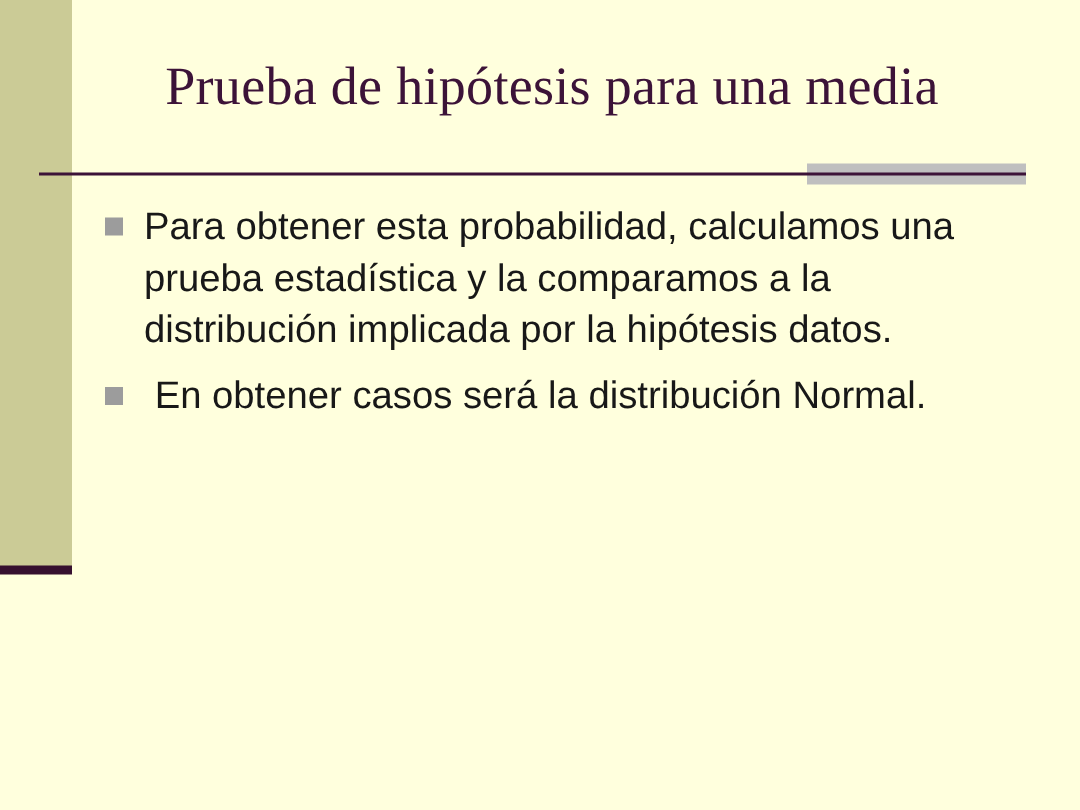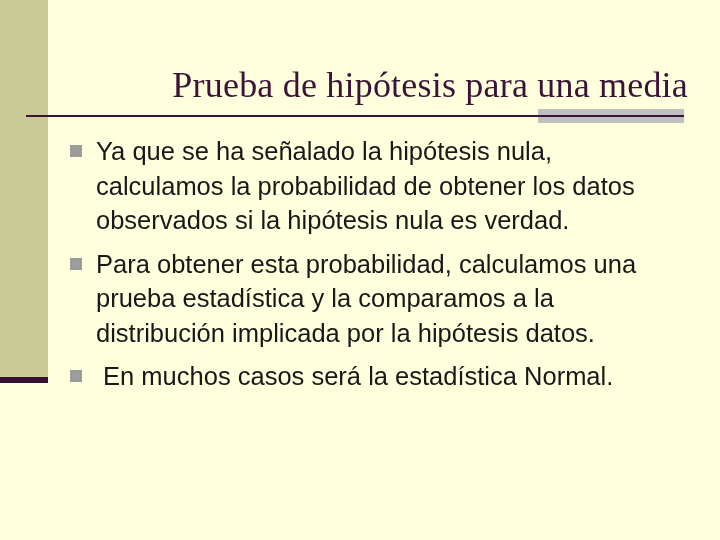--- a/index.html
+++ b/index.html
@@ -35,28 +35,27 @@
     width: 48px;
     height: 6px;
     background: #36102F;
   }
   
   .title {
     position: absolute;
     left: 48px;
     top: 36px;
     width: 640px;
-    text-align: right;
+    text-align: center;
     font-family: "Liberation Serif", "DejaVu Serif", serif;
     font-size: 36px;
     font-weight: 400;
     color: #3C1338;
     letter-spacing: 0.2px;
     white-space: nowrap;
-    margin-top: 28px;
   }
   
   .title-rule {
     position: absolute;
     left: 26px;
     top: 115px;
     width: 658px;
     height: 2px;
     background: #3C1338;
     z-index: 3;
@@ -108,30 +107,26 @@
   <div class="side-band"></div>
   <div class="side-band-rule"></div>
 
   <div class="title">Prueba de hipótesis para una media</div>
 
   <div class="title-accent-block"></div>
   <div class="title-rule"></div>
 
   <div class="body">
 
-    <div class="bullet-item">
-      <span class="bullet-marker"></span>
-      <span class="bullet-text">Ya que se ha señalado la hipótesis nula, calculamos la probabilidad de obtener los datos observados si la hipótesis nula es verdad.</span>
-    </div>
 
     <div class="bullet-item">
       <span class="bullet-marker"></span>
       <span class="bullet-text">Para obtener esta probabilidad, calculamos una prueba estadística y la comparamos a la distribución implicada por la hipótesis datos.</span>
     </div>
 
     <div class="bullet-item">
       <span class="bullet-marker"></span>
-      <span class="bullet-text"> En muchos casos será la estadística Normal.</span>
+      <span class="bullet-text"> En obtener casos será la distribución Normal.</span>
     </div>
 
   </div>
 
 </div>
 
 </body></html>

